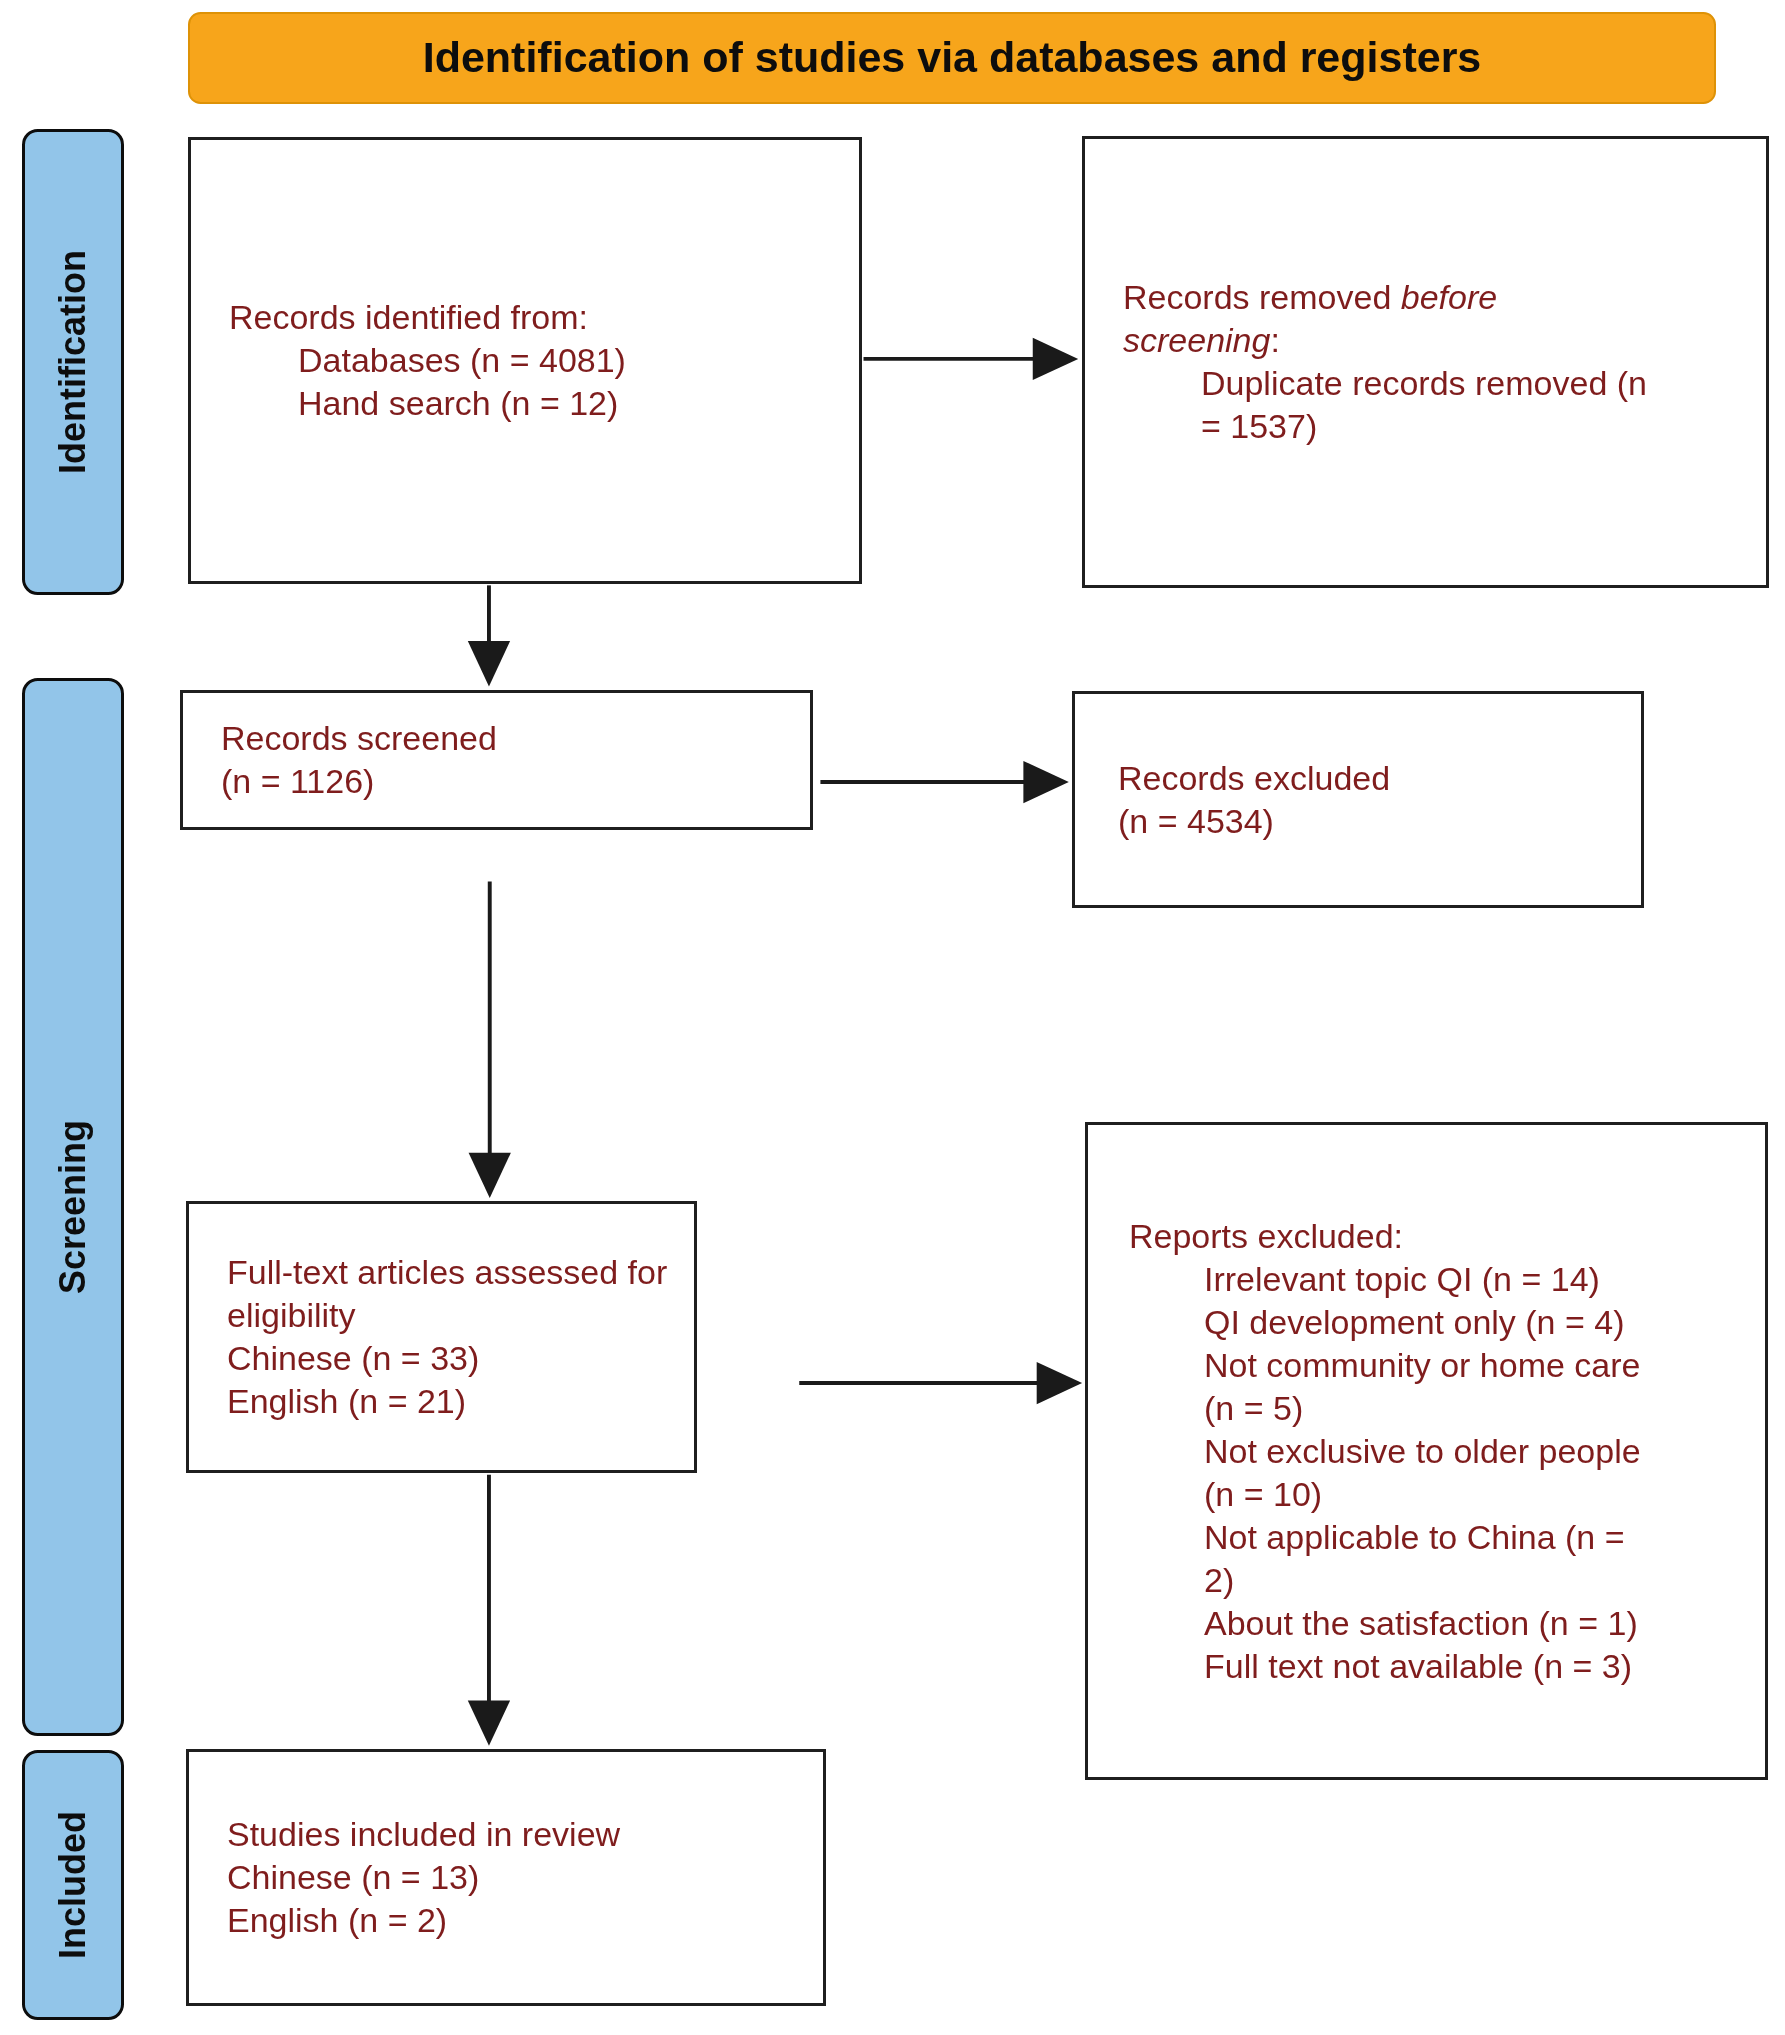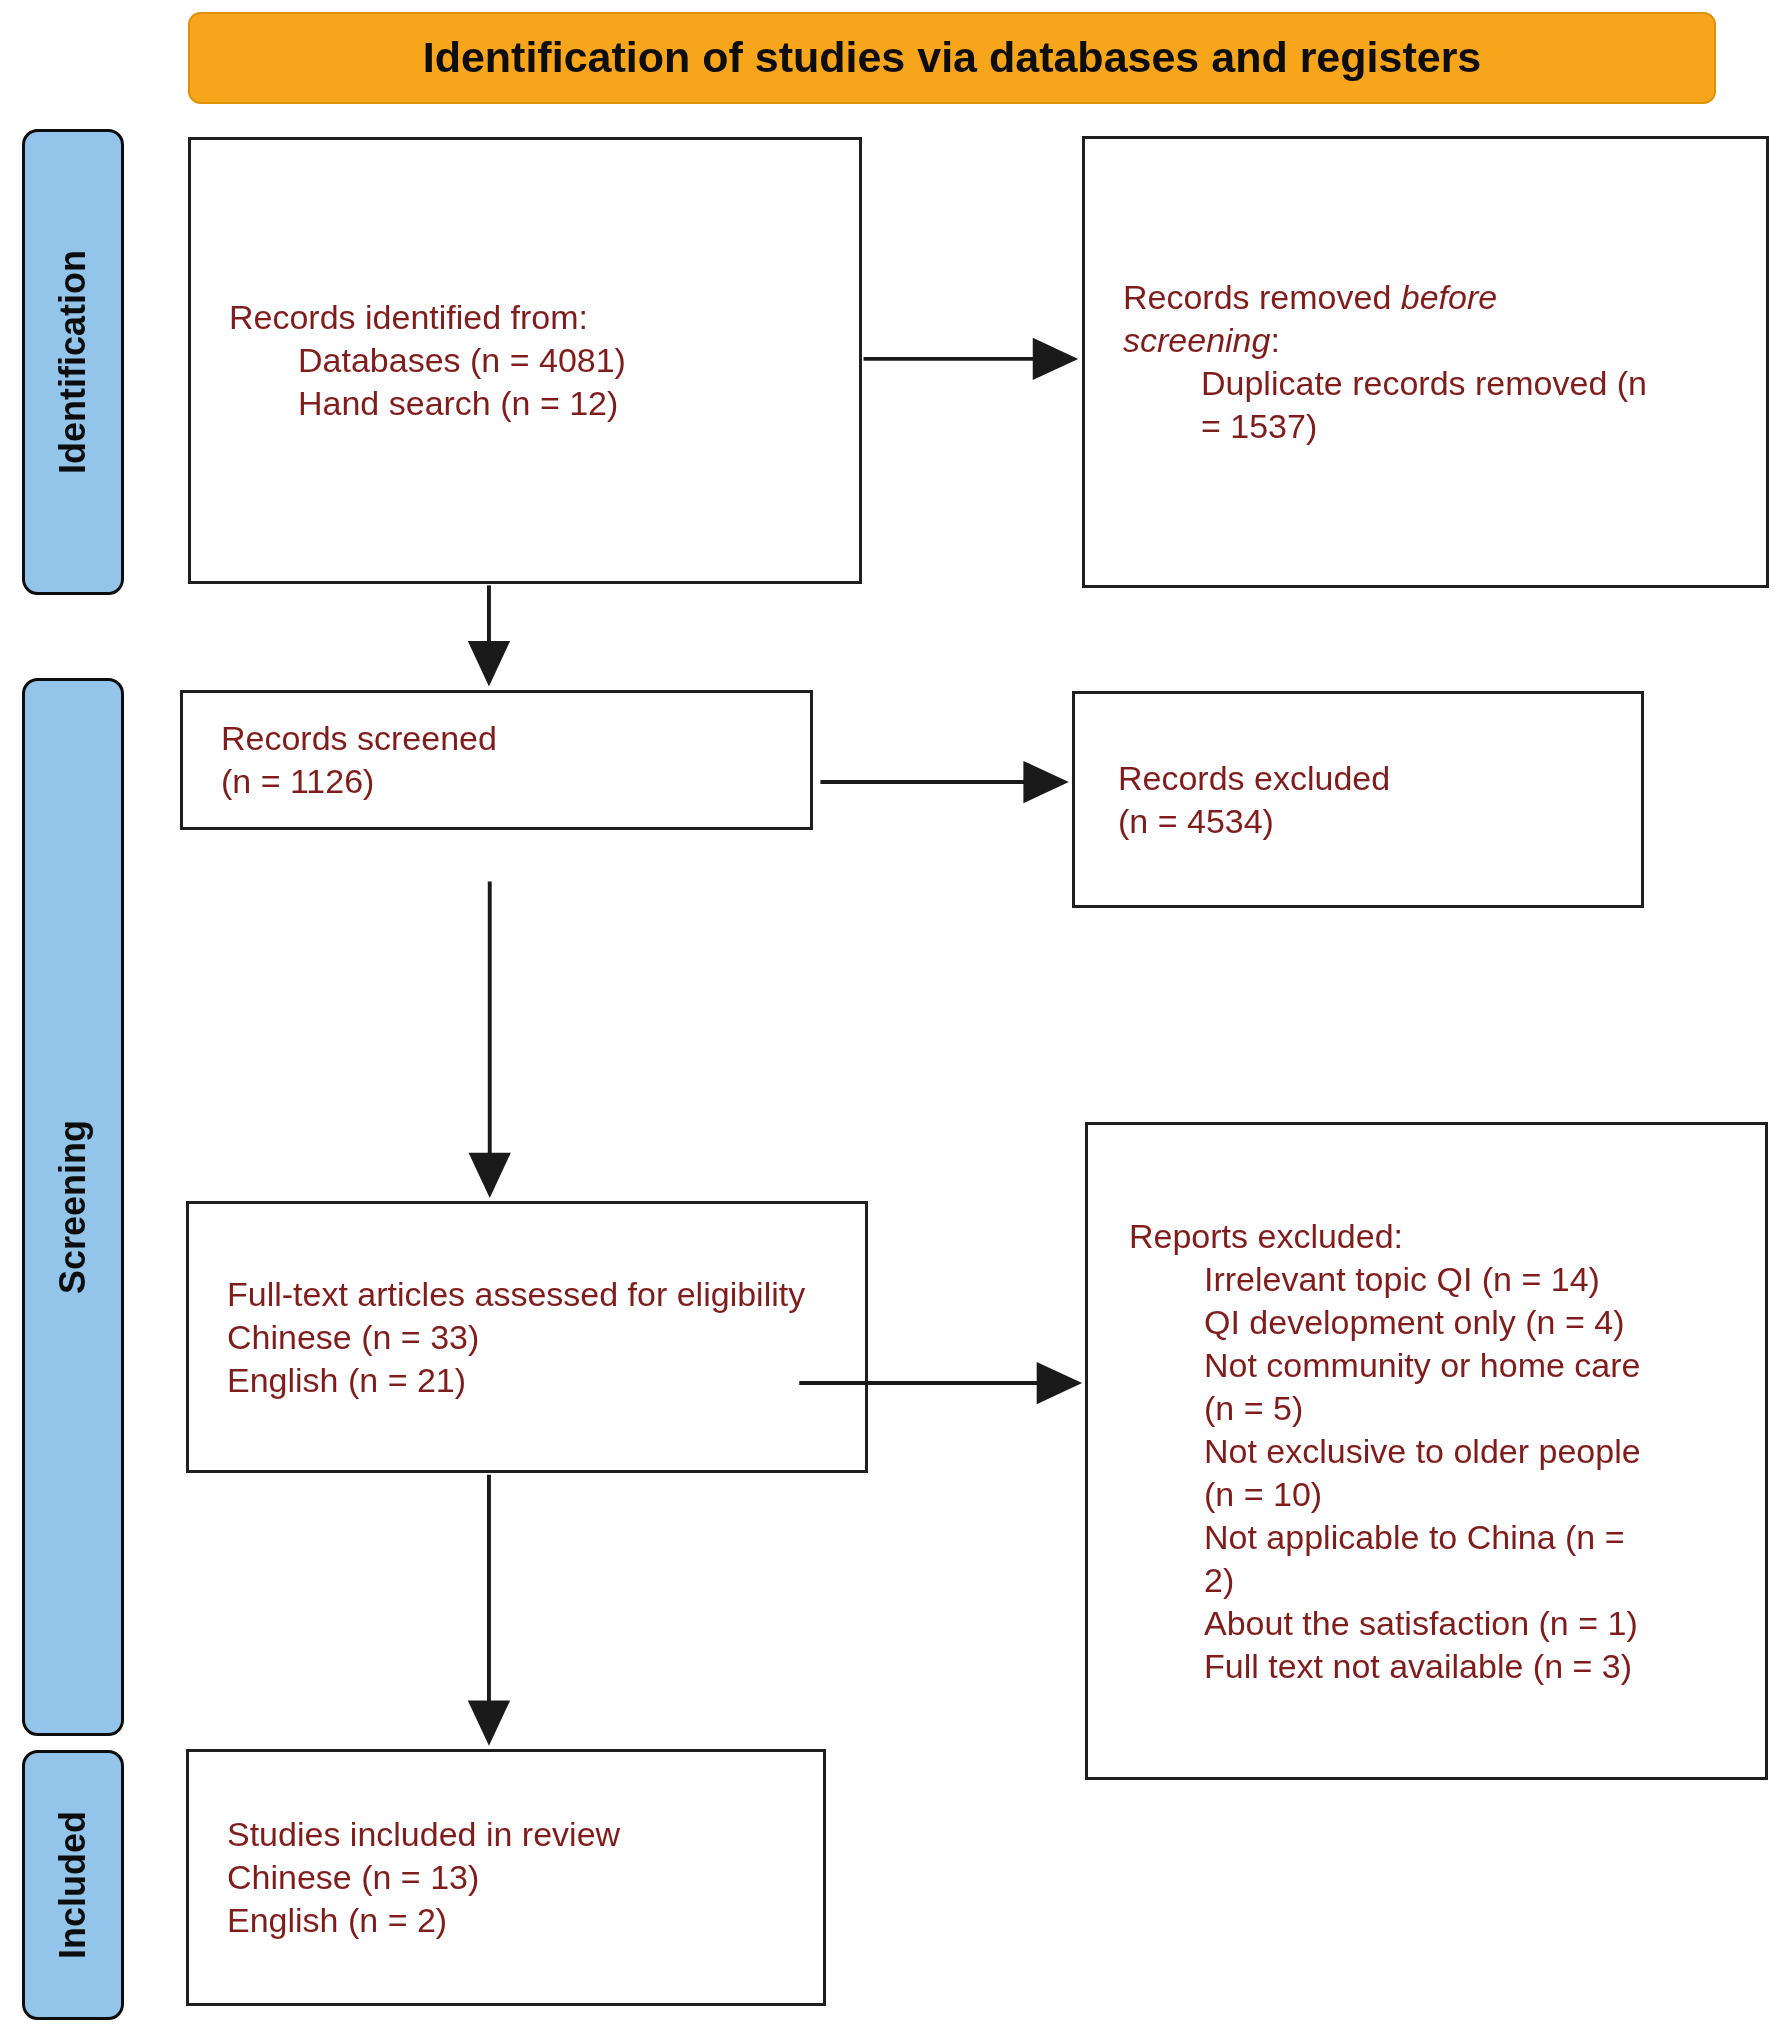--- a/index.html
+++ b/index.html
@@ -48,21 +48,21 @@
   }
   .box .line{white-space:normal;}
   .box .line.indent{margin-left:69px;}
   .it{font-style:italic;}
   .b1{left:188px;top:137px;width:674px;height:447px;padding:0 23.5px 0 38px;}
   .b2{left:1082px;top:136px;width:687px;height:452px;padding:0 23.5px 0 38px;}
   .b2 .line{max-width:502px;}
   .b2 .line.indent{max-width:466px;margin-left:78px;}
   .b3{left:180px;top:690px;width:633px;height:140px;padding:0 23.5px 0 38px;}
   .b4{left:1072px;top:691px;width:572px;height:217px;padding:0 23.5px 0 43px;}
-  .b5{left:186px;top:1201px;width:682px;height:272px;padding:0 23.5px 0 38px;}
+  .b5{left:186px;top:1201px;width:511px;height:272px;padding:0 23.5px 0 38px;}
   .b6{left:1085px;top:1122px;width:683px;height:658px;padding:0 31px 0 41px;}
   .b6 .line.indent{max-width:451px;margin-left:75px;}
   .b7{left:186px;top:1749px;width:640px;height:257px;padding:0 23.5px 0 38px;}
   
   .arrows{position:absolute;left:0;top:0;width:1785px;height:2035px;pointer-events:none;}
 </style>
 </head>
 <body>
 
 <div class="canvas">

